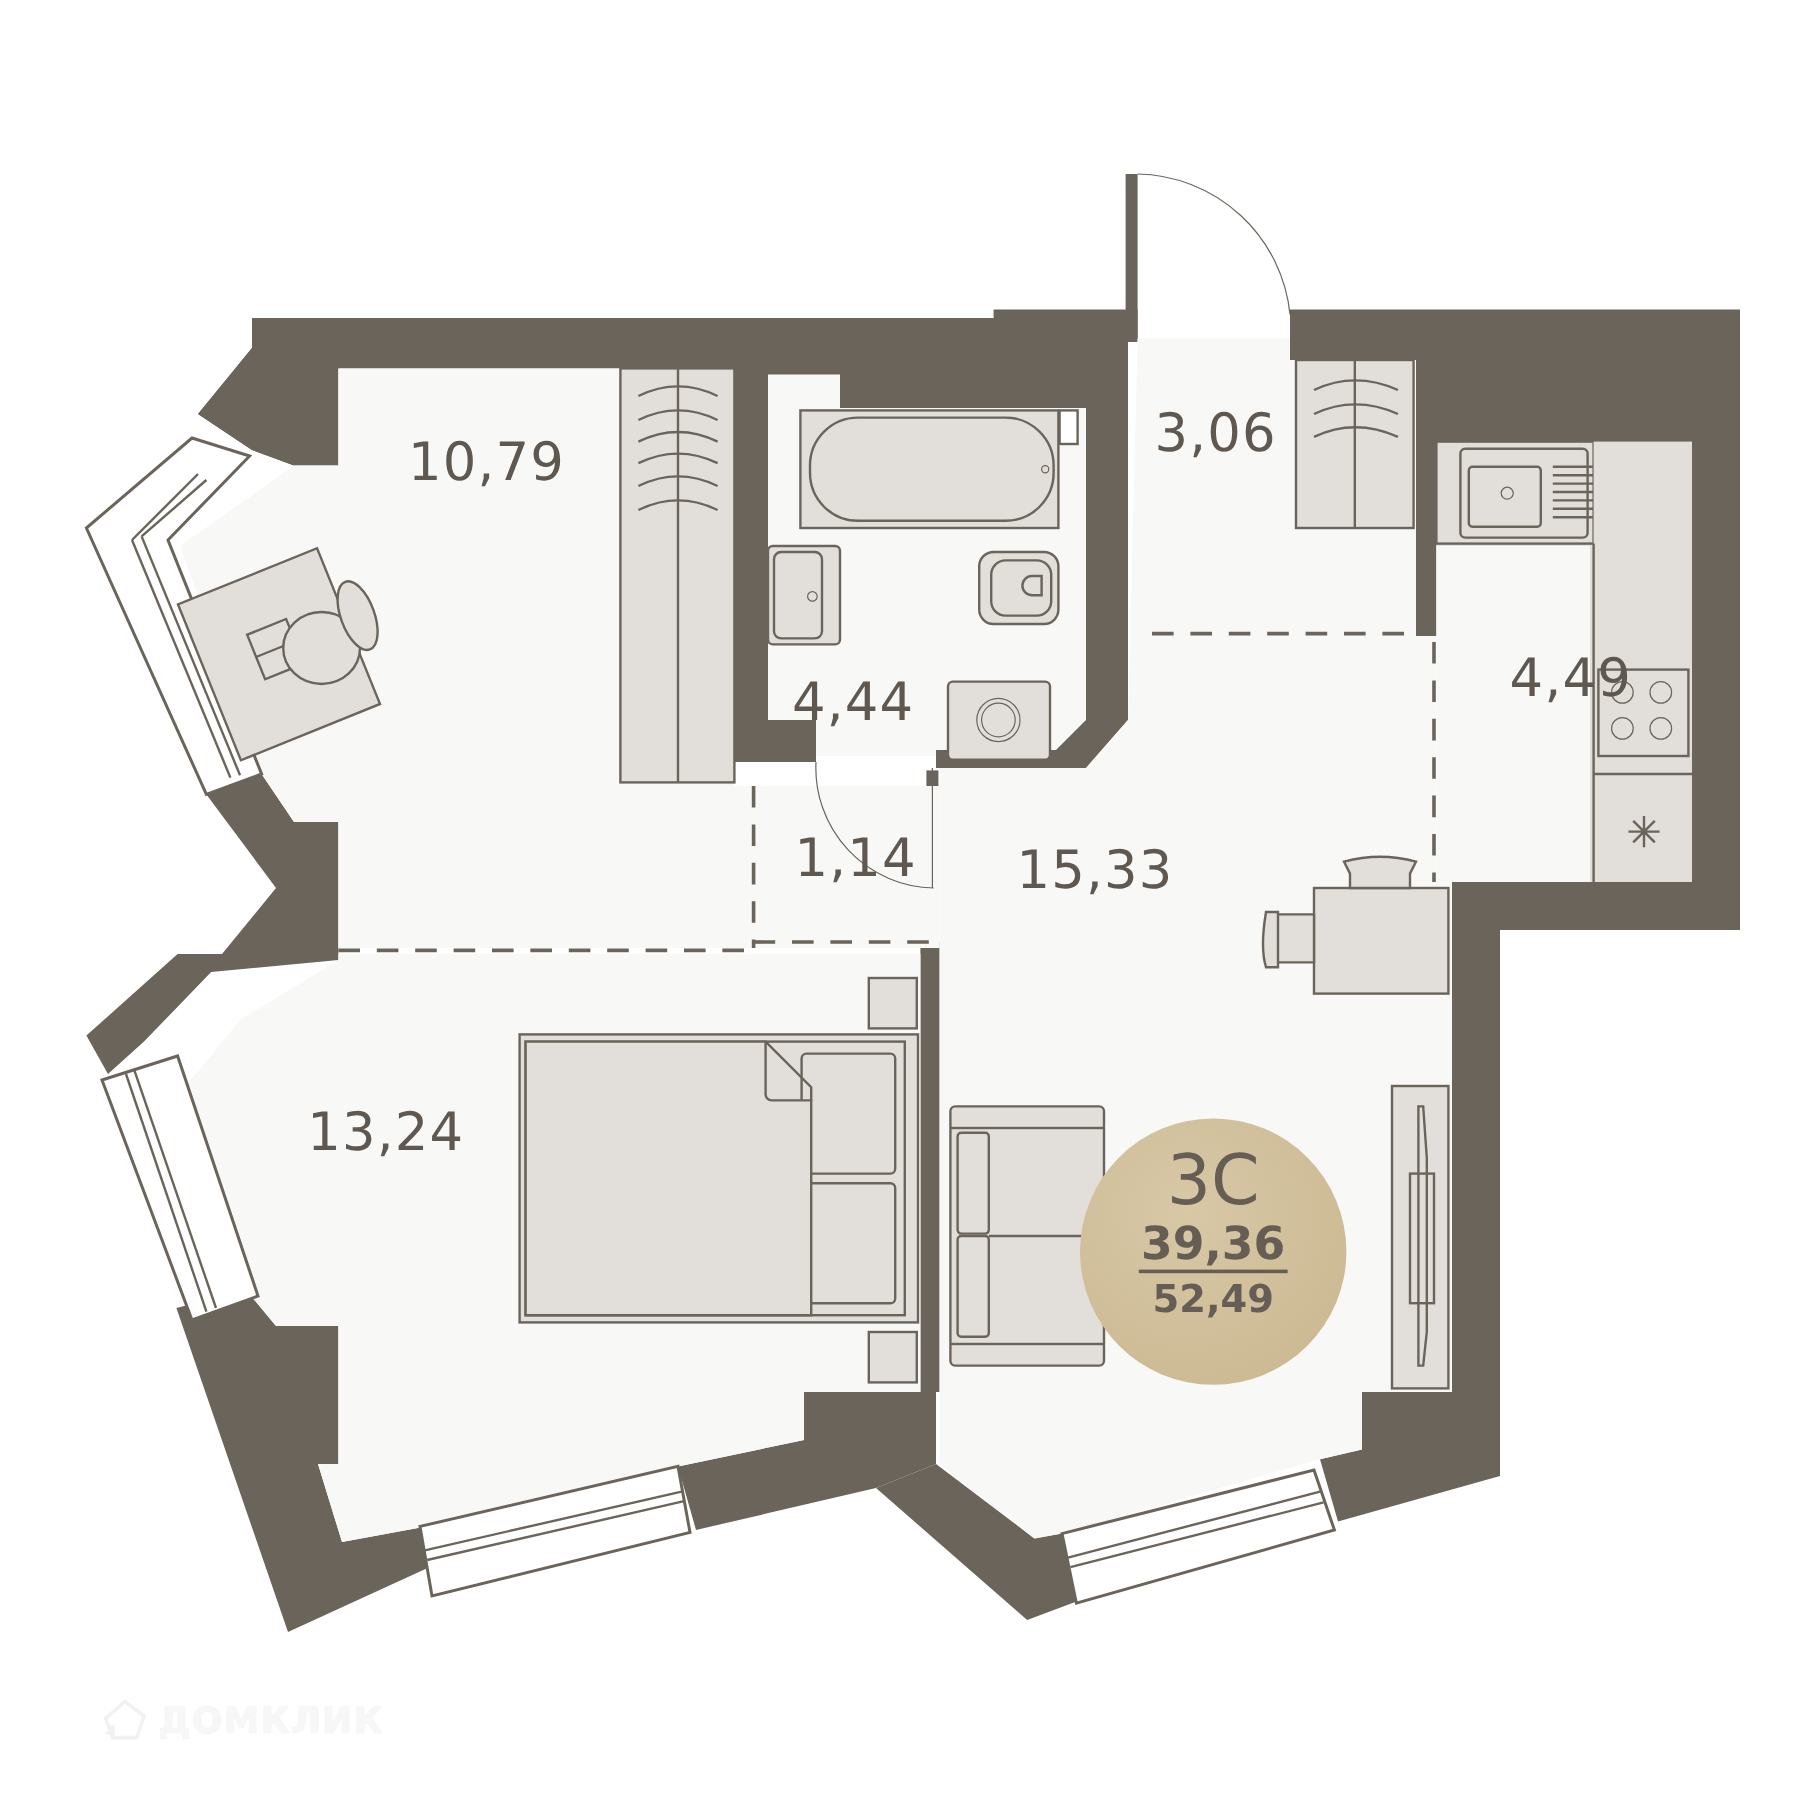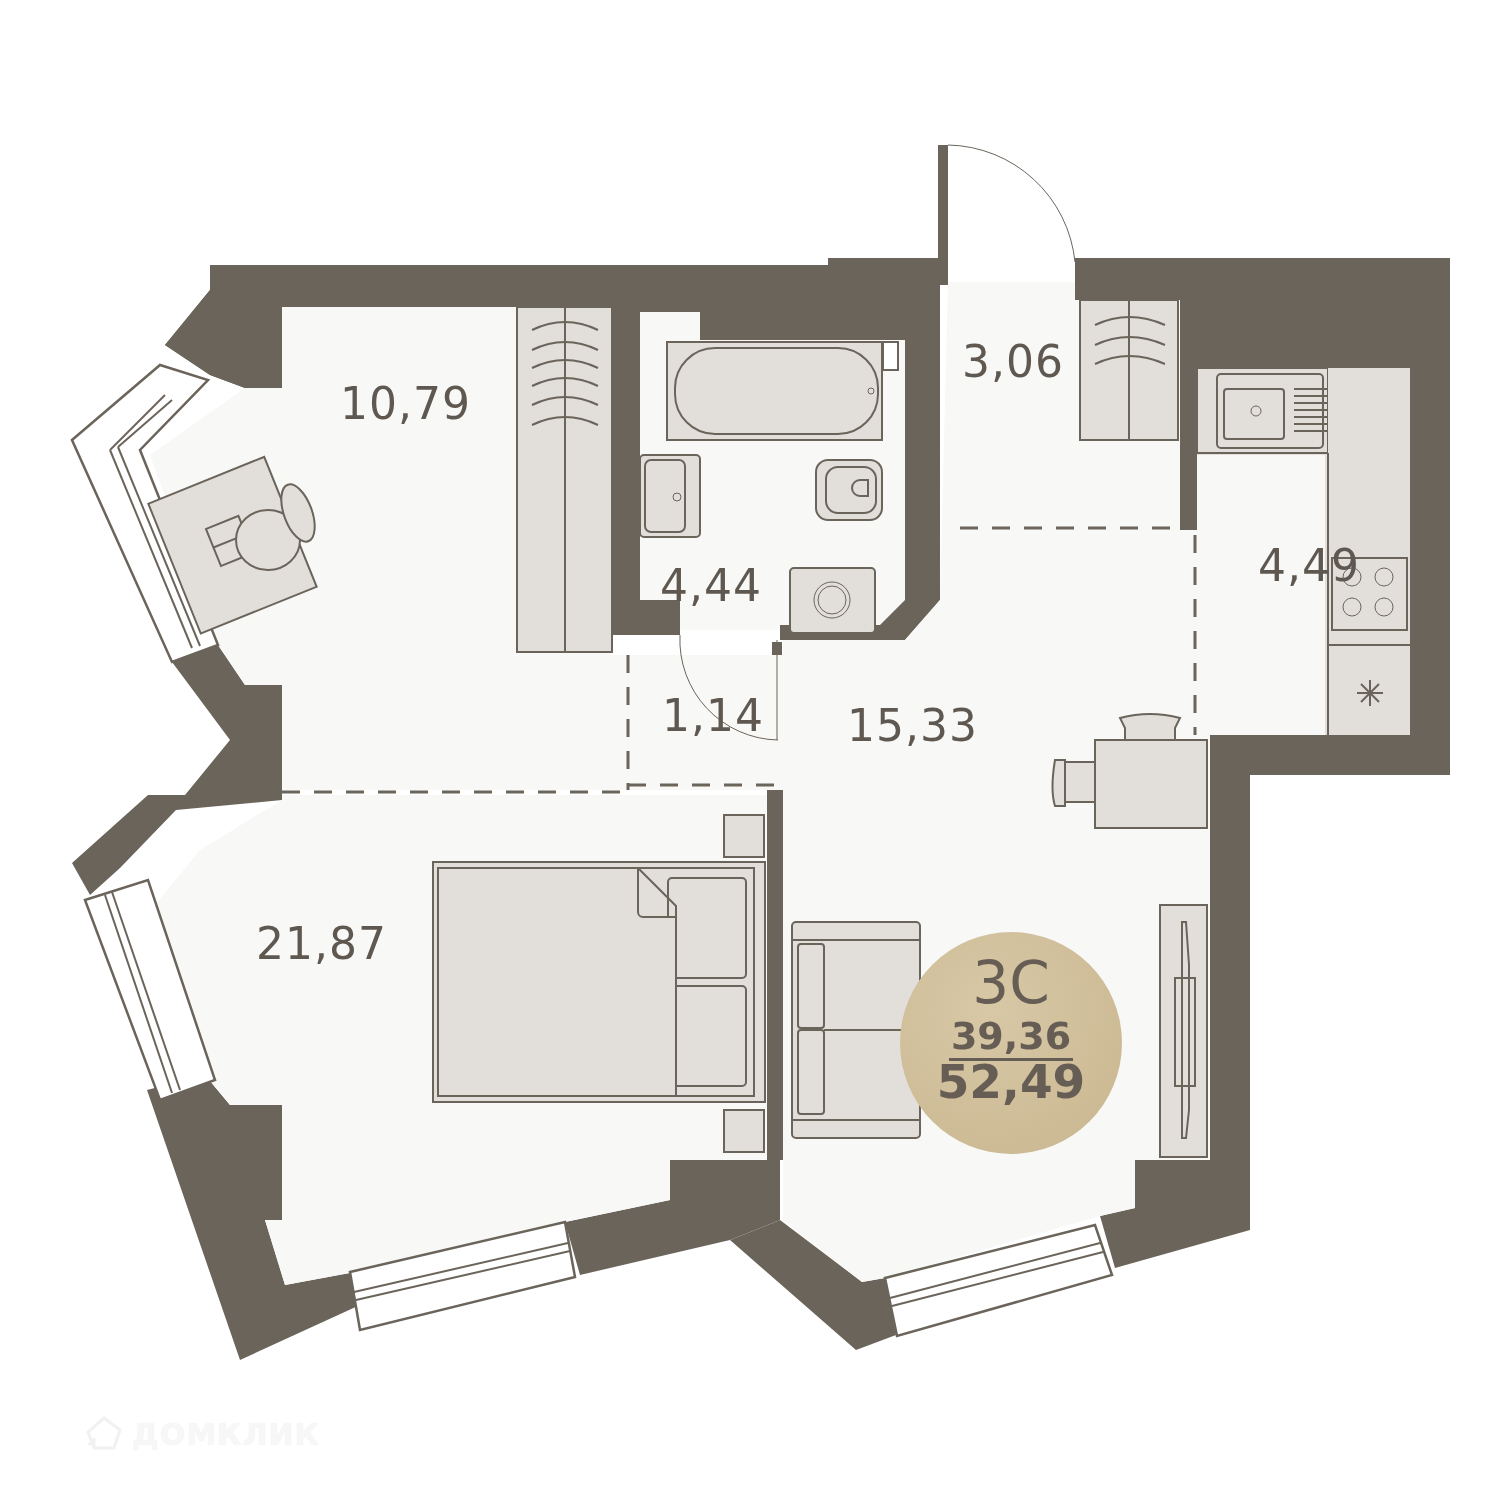--- a/index.html
+++ b/index.html
@@ -11,21 +11,21 @@
   .line { fill:none; stroke:#6b645b; stroke-width:2; }
   .thin { fill:none; stroke:#6b645b; stroke-width:1; }
   .dash { fill:none; stroke:#6b645b; stroke-width:3; stroke-dasharray:18 14; }
   .win { fill:#ffffff; stroke:#6b645b; stroke-width:2.5; }
   .area-label { position:absolute; font-family:"DejaVu Sans", sans-serif; font-size:44px; color:#5f5850; letter-spacing:1px; white-space:nowrap; }
   .badge { position:absolute; left:900px; top:932px; width:222px; height:222px; border-radius:50%;
            background:radial-gradient(circle at 40% 35%, #d8c8a6, #c9b68f); color:#665e55; text-align:center; }
   .badge-type { font-family:"DejaVu Sans", sans-serif; font-weight:normal; font-size:58px; line-height:58px; margin-top:22px; }
   .badge-living { font-family:"DejaVu Sans", sans-serif; font-weight:bold; font-size:38px; line-height:40px; margin-top:4px;
                   display:inline-block; padding:0 2px 2px; border-bottom:3px solid #665e55; }
-  .badge-total { font-family:"DejaVu Sans", sans-serif; font-weight:bold; font-size:47px; line-height:42px; }
+  .badge-total { font-family:"DejaVu Sans", sans-serif; font-weight:bold; font-size:32px; line-height:42px; }
   .watermark { position:absolute; left:84px; top:1414px; display:flex; align-items:center; gap:8px; opacity:0.55; }
   .watermark-text { font-family:"DejaVu Sans", sans-serif; font-size:30px; font-weight:bold; color:#f2f2f2; letter-spacing:1px;
                     text-shadow:0 0 1px #cfcfcf; }
 </style>
 </head>
 <body>
 
 <svg id="plan" viewBox="0 0 1500 1500" xmlns="http://www.w3.org/2000/svg">
 
   <g>
@@ -185,27 +185,27 @@
     <rect class="furn" x="724" y="1110" width="40" height="42"></rect>
     <rect class="furn" x="433" y="862" width="332" height="240"></rect>
     <rect class="furn" x="438" y="868" width="316" height="228"></rect>
     <rect class="furn" x="668" y="878" width="78" height="100" rx="4"></rect>
     <rect class="furn" x="668" y="986" width="78" height="100" rx="4"></rect>
     <path class="furn" d="M438,868 L638,868 L638,912 a5,5 0 0 0 5,5 L676,917 L676,1096 L438,1096 Z"></path>
     <path class="line" d="M638,868 L676,906 L676,917"></path>
   </g>
 </svg>
 
-<div class="area-label" style="left:340px; top:378px;">10,79</div>
+<div class="area-label" style="left:340px; top:360px;">10,79</div>
 <div class="area-label" style="left:660px; top:560px;">4,44</div>
 <div class="area-label" style="left:962px; top:336px;">3,06</div>
 <div class="area-label" style="left:1210px; top:540px;margin-left:48px;">4,49</div>
 <div class="area-label" style="left:662px; top:690px;">1,14</div>
 <div class="area-label" style="left:847px; top:700px;">15,33</div>
-<div class="area-label" style="left:256px; top:918px;">21,87</div>
+<div class="area-label" style="left:256px; top:918px;">13,24</div>
 
 <div class="badge">
   <div class="badge-type">3С</div>
   <div class="badge-living">39,36</div>
   <div class="badge-total">52,49</div>
 </div>
 
 <div class="watermark">
   <svg width="40" height="40" viewBox="0 0 40 40">
     <path d="M4,18 L20,4 L36,16 L30,34 L10,34 Z M10,24 L10,34 M4,30 L10,30" fill="none" stroke="#e6e6e6" stroke-width="3"></path>

